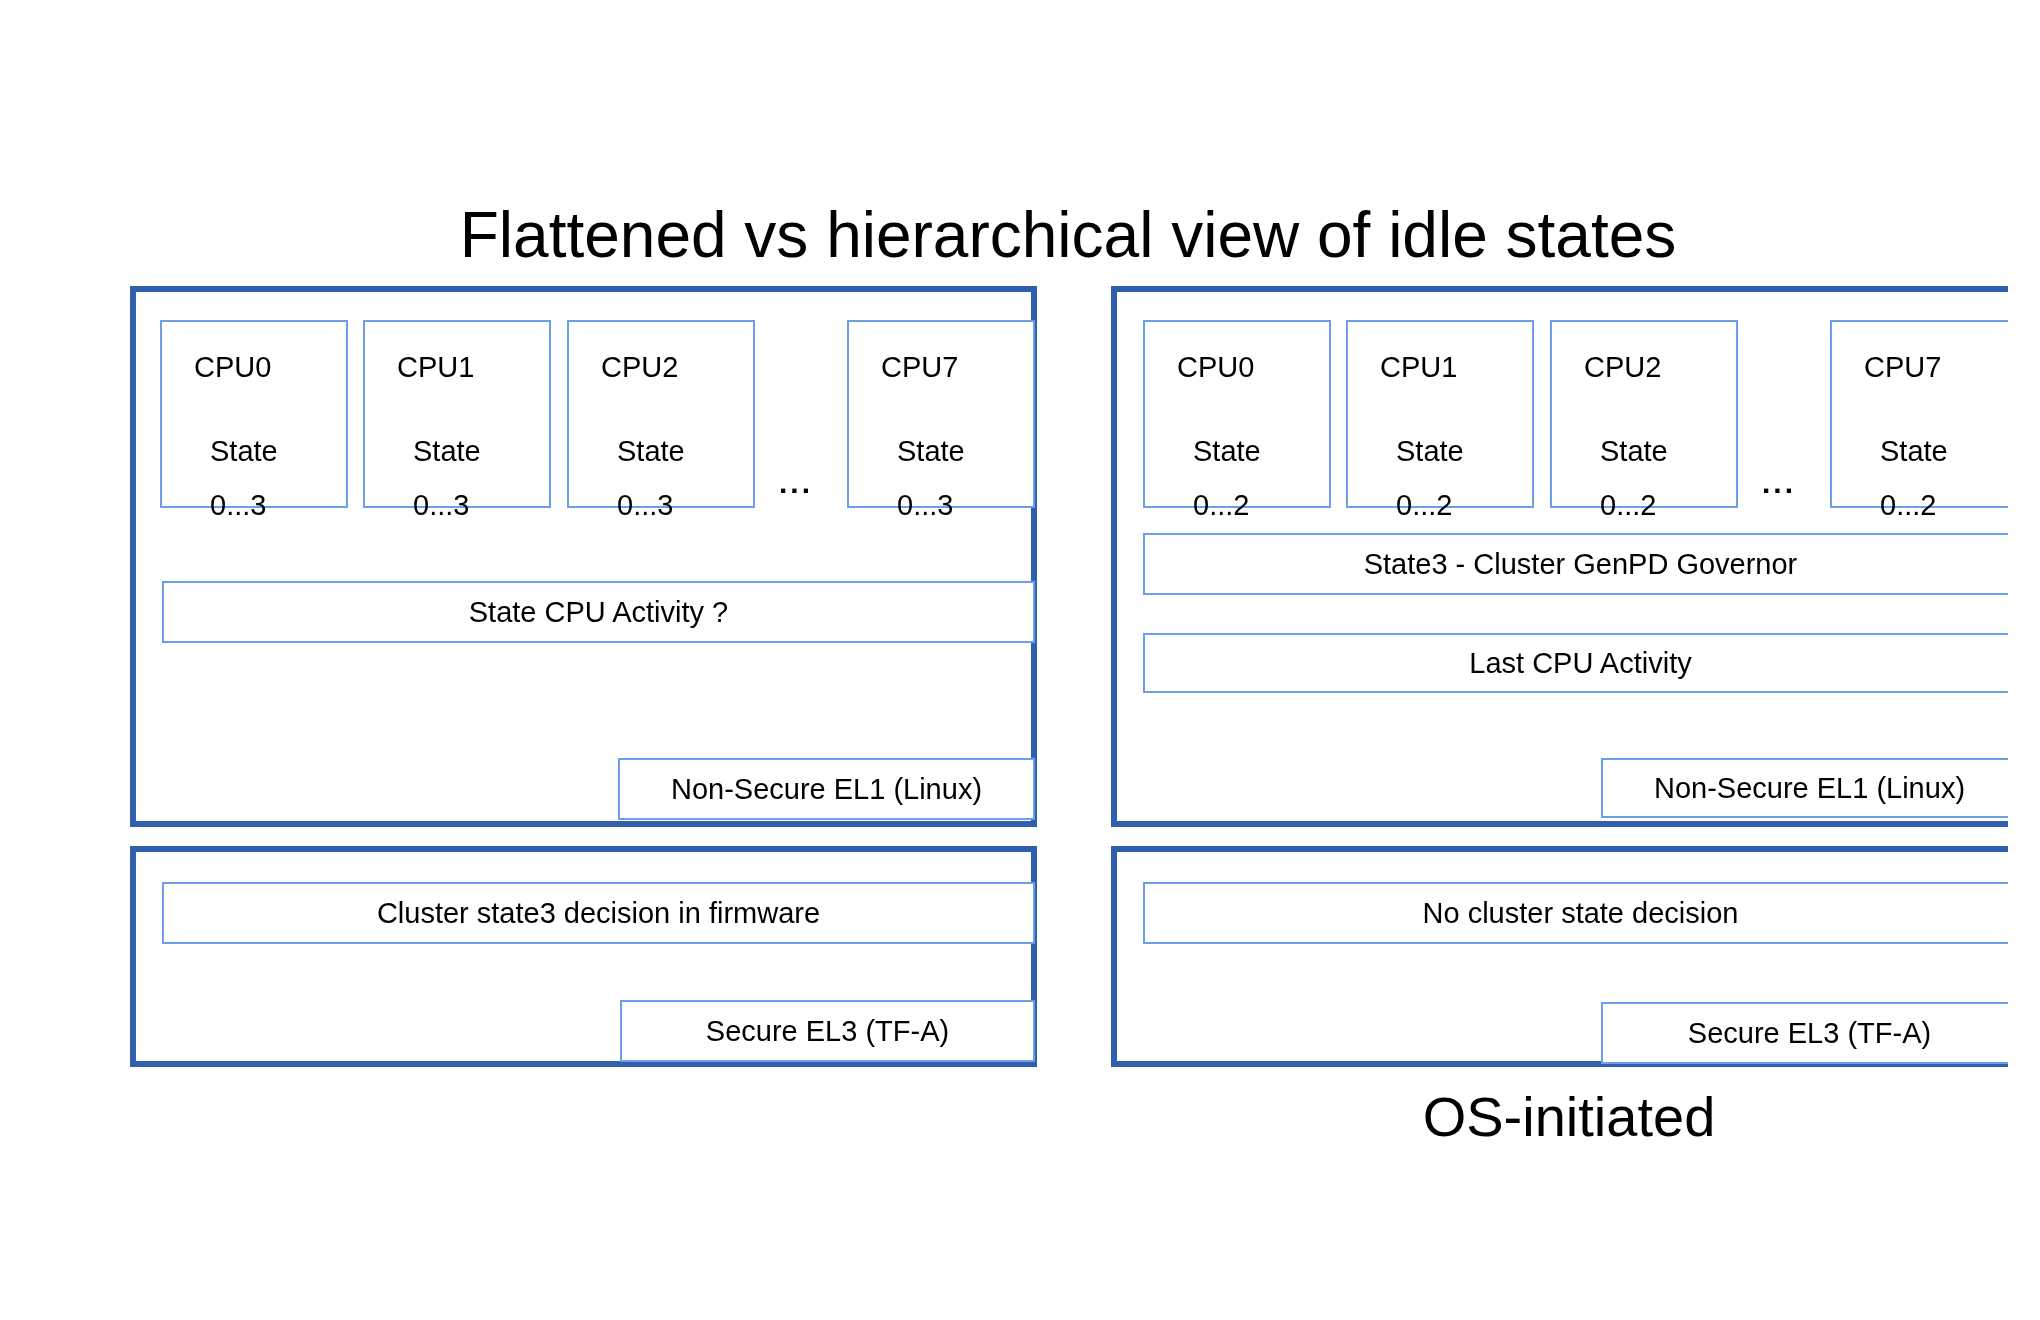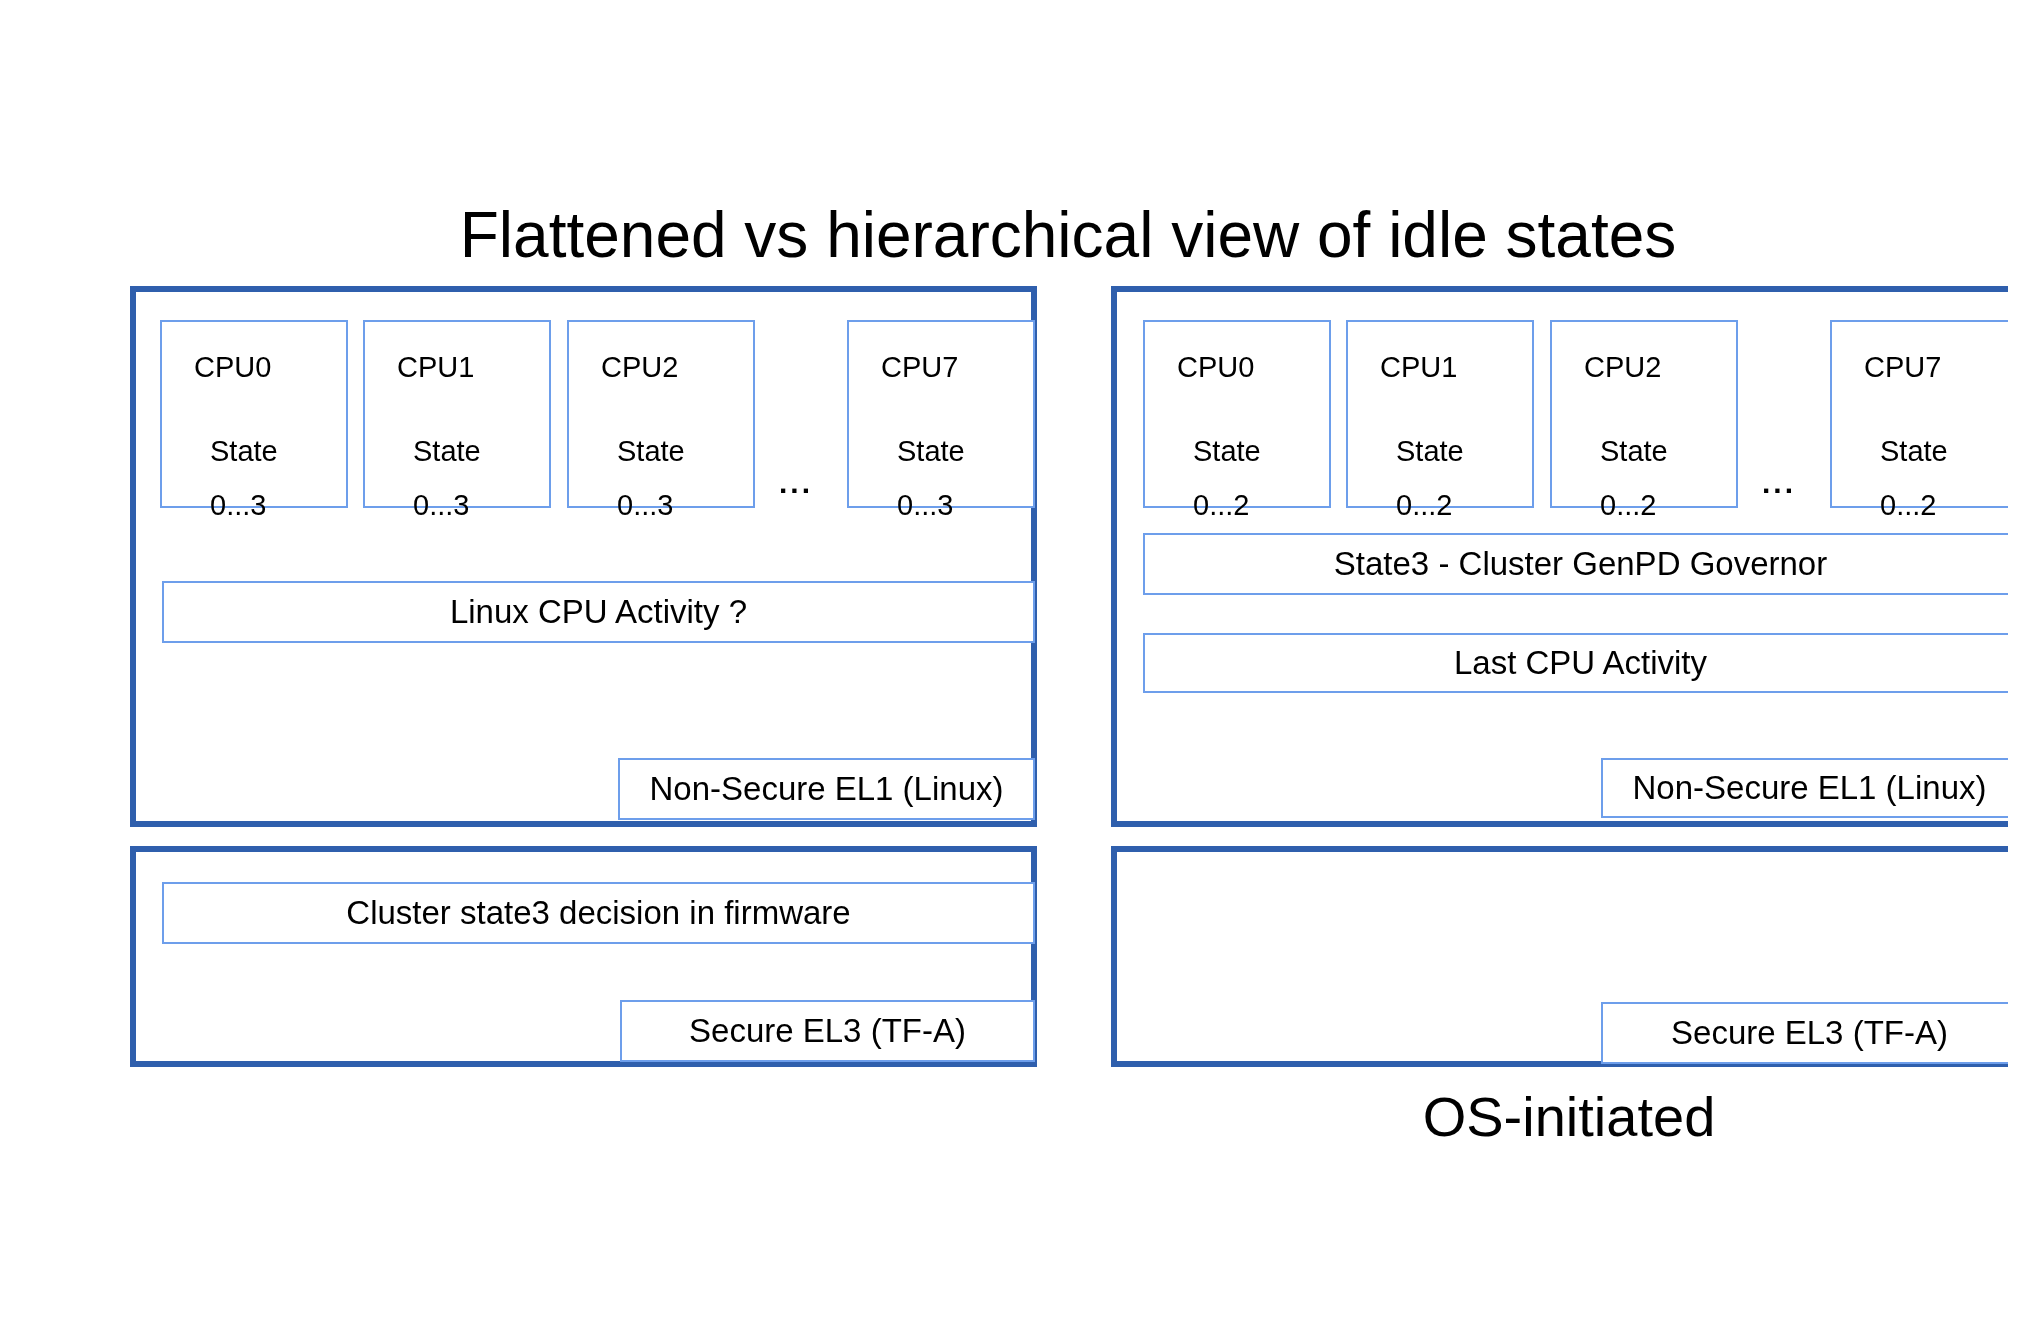--- a/index.html
+++ b/index.html
@@ -38,21 +38,21 @@
   .panel.right-top  {left:1047px;top:222px; width:916px; height:541px;}
   .panel.right-bot  {left:1047px;top:782px; width:916px; height:221px;}
 
   .ibox{
     position:absolute;
     border:2px solid var(--inner-border);
     background:var(--background);
     display:flex;
     align-items:center;
     justify-content:center;
-    font-size:33px;
+    font-size:29px;
     line-height:1.2;
     text-align:center;
     white-space:nowrap;
   }
   .cpu{
     position:absolute;
     top:12px;
     width:188px;
     height:188px;
     border:2px solid var(--inner-border);
@@ -133,21 +133,21 @@
       </div>
     </div>
     <div class="dots ldots">...</div>
     <div class="cpu cpu4">
       <div class="cpu-name">CPU7</div>
       <div class="cpu-state">
         <div>State</div>
         <div>0...3</div>
       </div>
     </div>
-    <div class="ibox l-activity">Linux CPU Activity ?</div>
+    <div class="ibox l-activity">State CPU Activity ?</div>
     <div class="ibox l-el1">Non-Secure EL1 (Linux)</div>
   </div>
 
   <div class="panel left-bot">
     <div class="ibox l-firmware">Cluster state3 decision in firmware</div>
     <div class="ibox l-el3">Secure EL3 (TF-A)</div>
   </div>
 
 
   <div class="panel right-top">
@@ -179,18 +179,19 @@
         <div>State</div>
         <div>0...2</div>
       </div>
     </div>
     <div class="ibox r-governor">State3 - Cluster GenPD Governor</div>
     <div class="ibox r-activity">Last CPU Activity</div>
     <div class="ibox r-el1">Non-Secure EL1 (Linux)</div>
   </div>
 
   <div class="panel right-bot">
+    <div class="ibox r-decision">No cluster state decision</div>
     <div class="ibox r-el3">Secure EL3 (TF-A)</div>
   </div>
 
   <div class="group-label right-label">OS-initiated</div>
 
 </div>
 
 </body></html>

